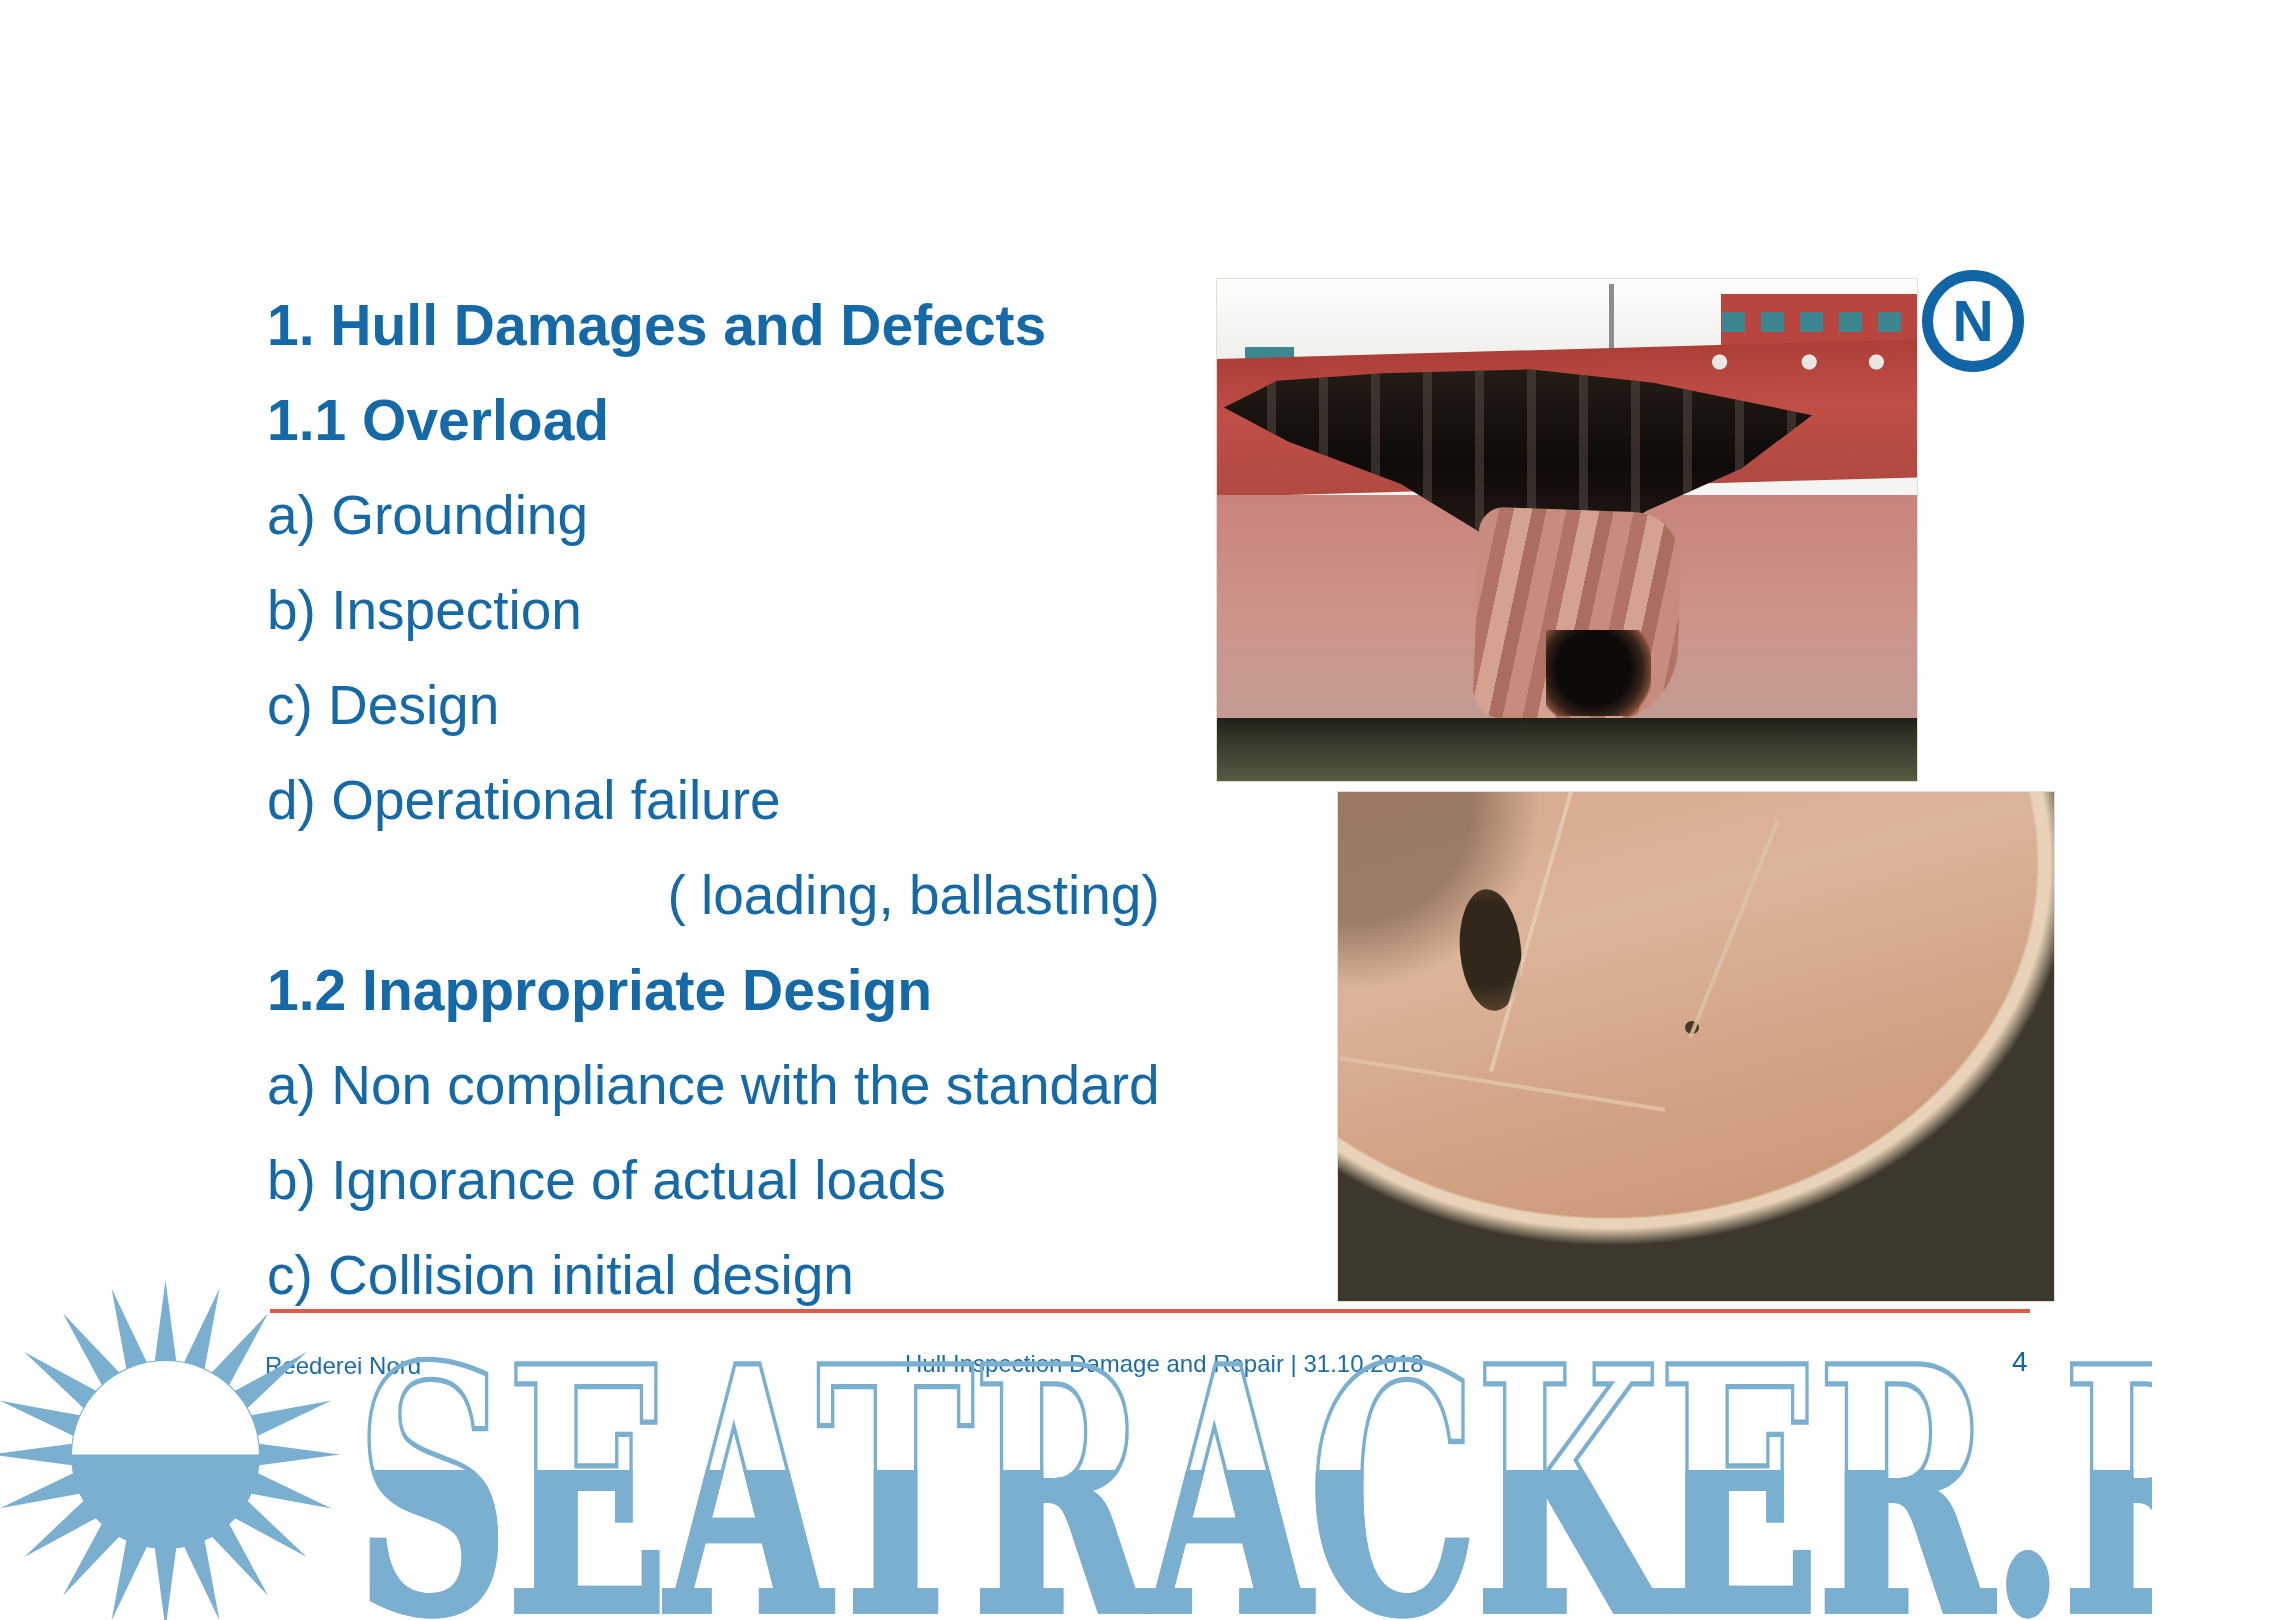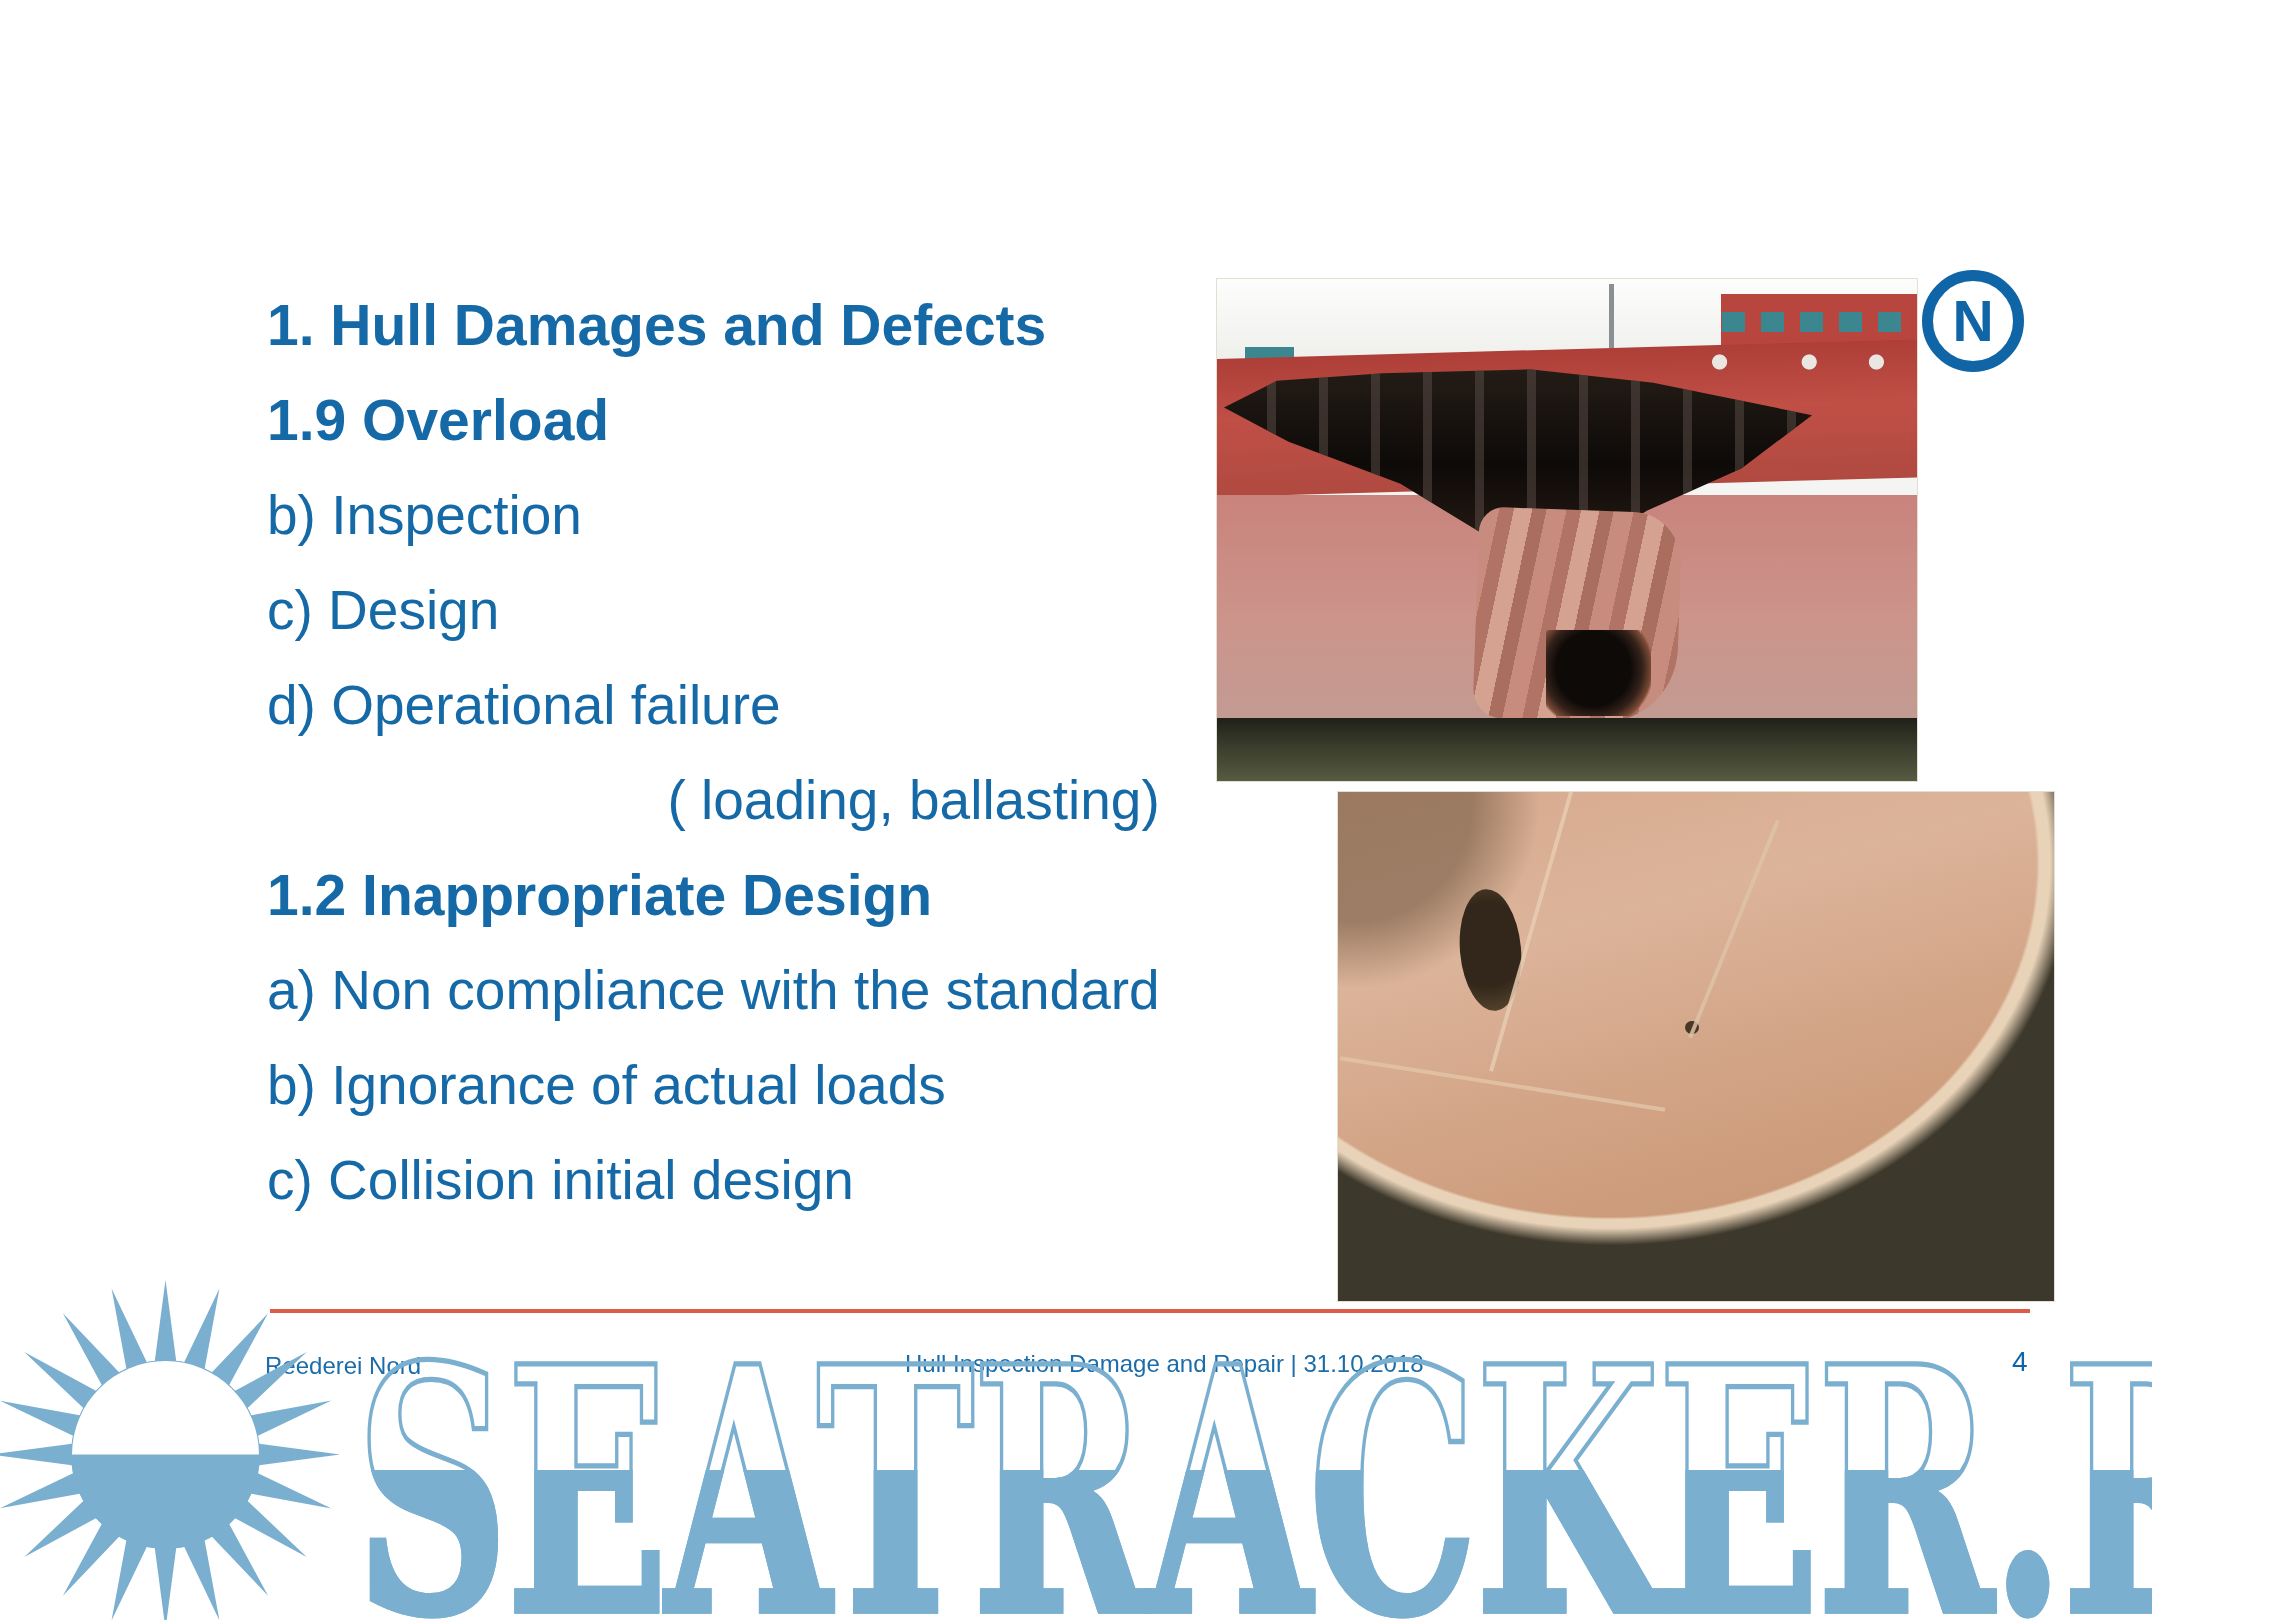--- a/index.html
+++ b/index.html
@@ -86,21 +86,22 @@
     -webkit-background-clip:text;background-clip:text;
   }
 </style>
 </head>
 <body>
 
 <div id="slide">
 
   <div id="textblock">
     <div class="tline heading">1. Hull Damages and Defects</div>
-    <div class="tline heading">1.9 Overload</div>
+    <div class="tline heading">1.1 Overload</div>
+    <div class="tline">a) Grounding</div>
     <div class="tline">b) Inspection</div>
     <div class="tline">c) Design</div>
     <div class="tline">d) Operational failure</div>
     <div class="tline indent">( loading, ballasting)</div>
     <div class="tline heading">1.2 Inappropriate Design</div>
     <div class="tline">a) Non compliance with the standard</div>
     <div class="tline">b) Ignorance of actual loads</div>
     <div class="tline">c) Collision initial design</div>
   </div>
 

